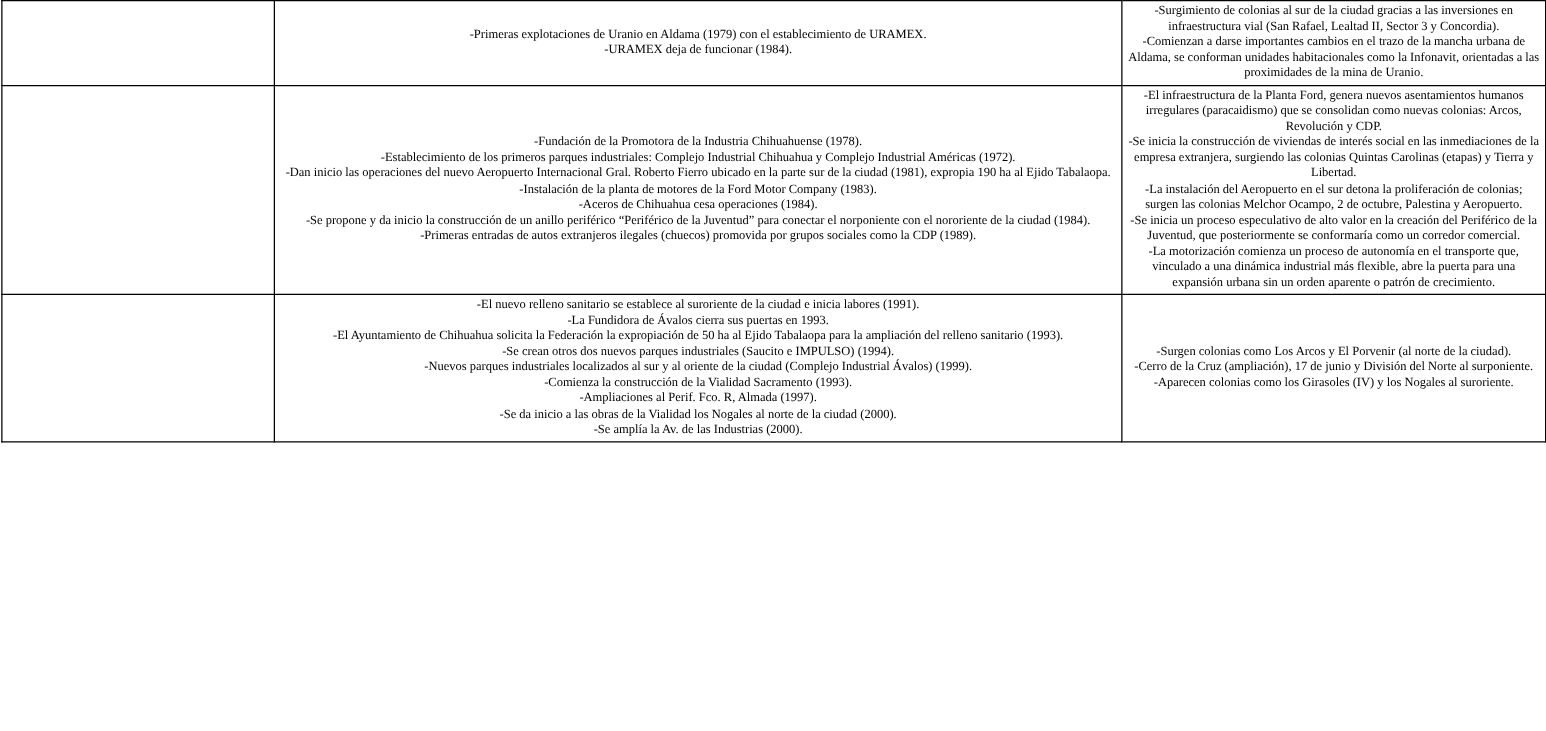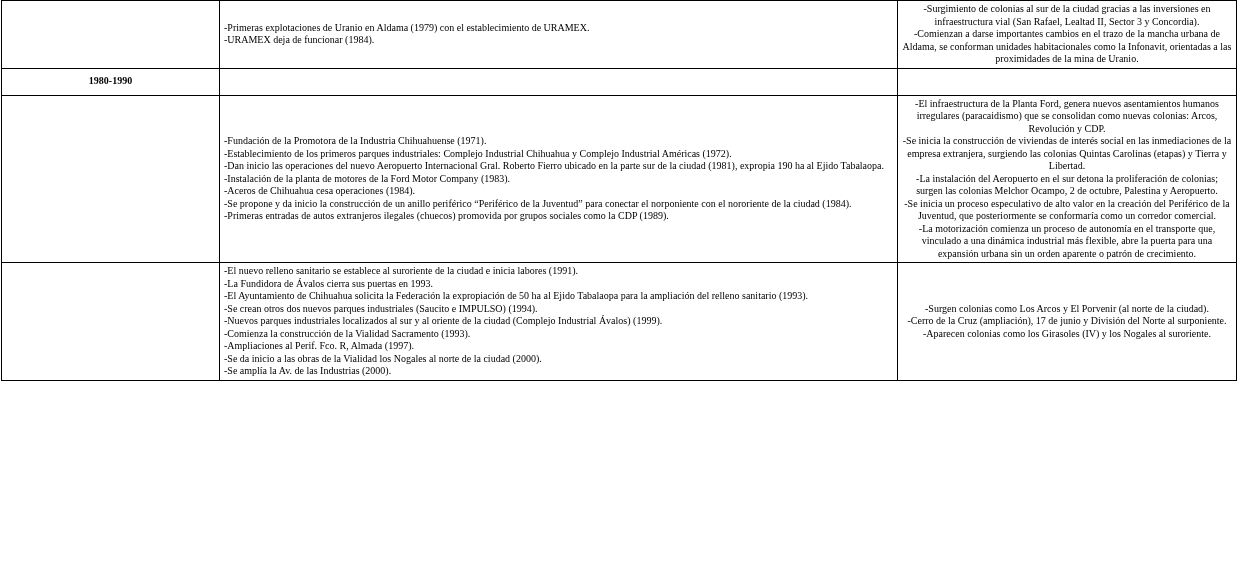--- a/index.html
+++ b/index.html
@@ -34,21 +34,21 @@
   col.c-period { width: 218px; }
   col.c-events { width: 678px; }
   col.c-urban  { width: 339px; }
 
   td.period {
     text-align: center;
     font-weight: bold;
     font-size: 12px;
   }
   td.events {
-    text-align: left;
+    text-align: center;
   }
   td.urban {
     text-align: center;
   }
   .line {
     display: block;
   }
   .spacer-row td {
     height: 22px;
   }
@@ -70,30 +70,25 @@
         <td class="events">
           <span class="line">-Primeras explotaciones de Uranio en Aldama (1979) con el establecimiento de URAMEX.</span>
           <span class="line">-URAMEX deja de funcionar (1984).</span>
         </td>
         <td class="urban">
           <span class="line">-Surgimiento de colonias al sur de la ciudad gracias a las inversiones en infraestructura vial (San Rafael, Lealtad II, Sector 3 y Concordia).</span>
           <span class="line">-Comienzan a darse importantes cambios en el trazo de la mancha urbana de Aldama, se conforman unidades habitacionales como la Infonavit, orientadas a las proximidades de la mina de Uranio.</span>
         </td>
       </tr>
 
-      <tr class="spacer-row">
-        <td class="period">1980-1990</td>
-        <td class="events"></td>
-        <td class="urban"></td>
-      </tr>
 
       <tr>
         <td class="period"></td>
         <td class="events">
-          <span class="line">-Fundación de la Promotora de la Industria Chihuahuense (1971).</span>
+          <span class="line">-Fundación de la Promotora de la Industria Chihuahuense (1978).</span>
           <span class="line">-Establecimiento de los primeros parques industriales: Complejo Industrial Chihuahua y Complejo Industrial Américas (1972).</span>
           <span class="line">-Dan inicio las operaciones del nuevo Aeropuerto Internacional Gral. Roberto Fierro ubicado en la parte sur de la ciudad (1981), expropia 190 ha al Ejido Tabalaopa.</span>
           <span class="line">-Instalación de la planta de motores de la Ford Motor Company (1983).</span>
           <span class="line">-Aceros de Chihuahua cesa operaciones (1984).</span>
           <span class="line">-Se propone y da inicio la construcción de un anillo periférico “Periférico de la Juventud” para conectar el norponiente con el nororiente de la ciudad (1984).</span>
           <span class="line">-Primeras entradas de autos extranjeros ilegales (chuecos) promovida por grupos sociales como la CDP (1989).</span>
         </td>
         <td class="urban">
           <span class="line">-El infraestructura de la Planta Ford, genera nuevos asentamientos humanos irregulares (paracaidismo) que se consolidan como nuevas colonias: Arcos, Revolución y CDP.</span>
           <span class="line">-Se inicia la construcción de viviendas de interés social en las inmediaciones de la empresa extranjera, surgiendo las colonias Quintas Carolinas (etapas) y Tierra y Libertad.</span>

